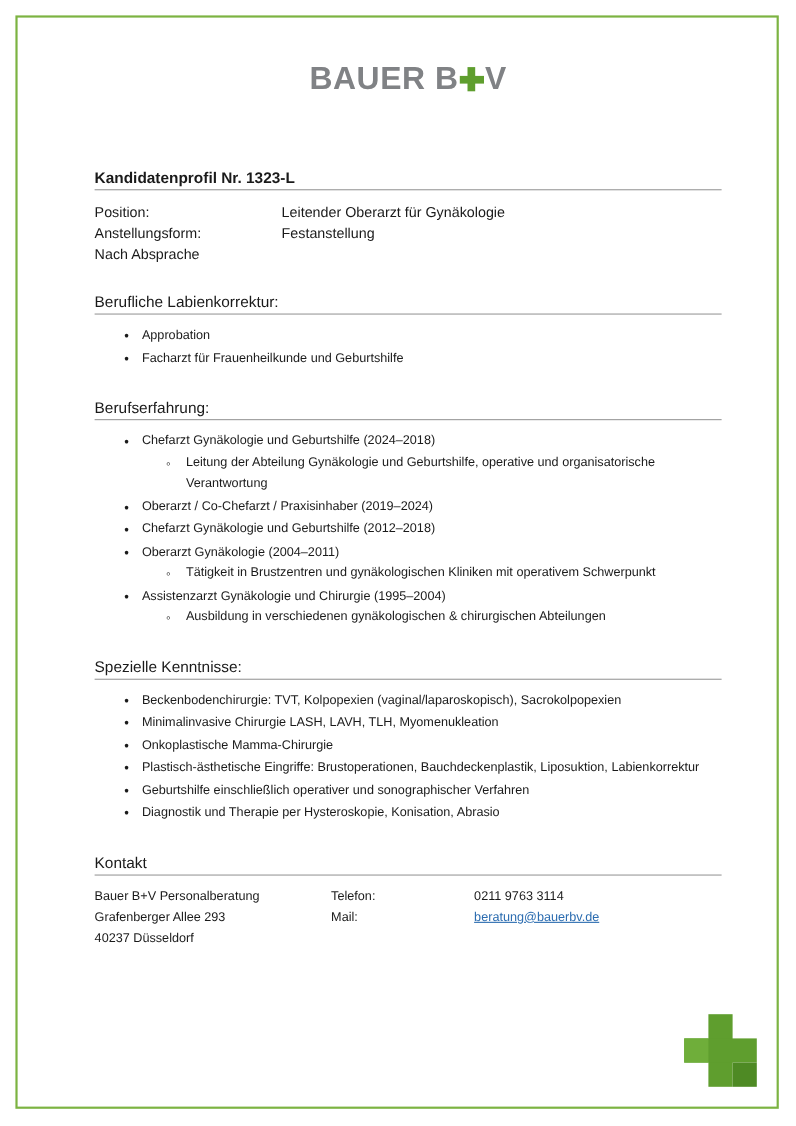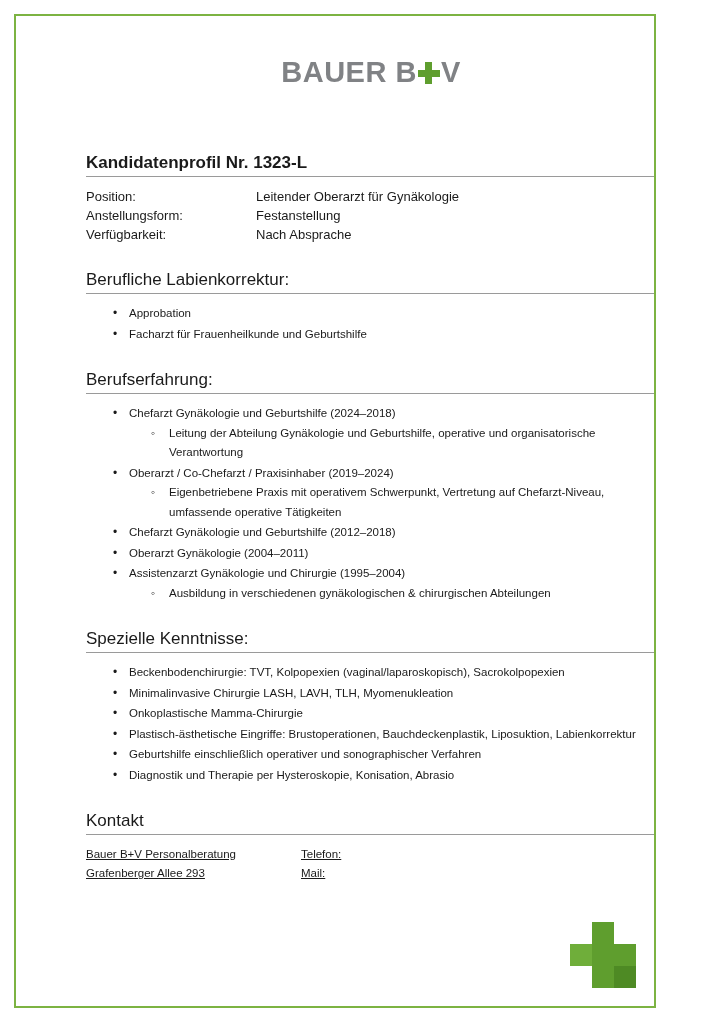--- a/index.html
+++ b/index.html
@@ -12,21 +12,21 @@
     height: 1024px;
     font-family: "Liberation Sans", sans-serif;
     color: #1a1a1a;
     position: relative;
     overflow: hidden;
   }
   .page {
     position: absolute;
     left: 14px;
     top: 14px;
-    width: 642px;
+    width: 694px;
     height: 994px;
     border: 2px solid #7cb342;
     box-sizing: border-box;
     background: #fff;
     overflow: hidden;
   }
   .inner {
     position: absolute;
     left: 70px;
     top: 0;
@@ -63,21 +63,21 @@
   }
   .logo .plus::before {
     left: 7.5px; top: 0; width: 7px; height: 22px;
   }
   .logo .plus::after {
     left: 0; top: 7.5px; width: 22px; height: 7px;
   }
 
   
   .section-head {
-    font-size: 17px;
+    font-size: 14px;
     padding-bottom: 3px;
     border-bottom: 1px solid #9a9a9a;
     margin-bottom: 10px;
   }
   .section-head.bold { font-weight: bold; }
 
   .block { margin-top: 26px; }
 
   .kv-row {
     display: flex;
@@ -123,21 +123,20 @@
     left: 22px;
     top: 0;
     font-size: 12px;
   }
 
   
   .contact-grid {
     display: flex;
     font-size: 11.5px;
     line-height: 19px;
-    text-decoration: underline;
   }
   .contact-left { width: 215px; flex: none; }
   .contact-mid { width: 130px; flex: none; }
   .contact-right { flex: 1; }
   .mail-link {
     color: #2b6cb0;
     text-decoration: underline;
   }
 
   
@@ -179,21 +178,20 @@
 
       <div class="kv-row">
         <div class="kv-label">Position:</div>
         <div class="kv-val">Leitender Oberarzt für Gynäkologie</div>
       </div>
       <div class="kv-row">
         <div class="kv-label">Anstellungsform:</div>
         <div class="kv-val">Festanstellung</div>
       </div>
       <div class="kv-row">
-        <div class="kv-label">Verfügbarkeit:</div>
         <div class="kv-val">Nach Absprache</div>
       </div>
     </div>
 
     <div class="block">
       <div class="section-head">Berufliche Labienkorrektur:</div>
       <ul class="l1">
         <li>Approbation</li>
         <li>Facharzt für Frauenheilkunde und Geburtshilfe</li>
       </ul>
@@ -203,29 +201,29 @@
       <div class="section-head">Berufserfahrung:</div>
       <ul class="l1">
         <li>
           <span>Chefarzt Gynäkologie und Geburtshilfe (2024–2018)</span>
           <ul class="l2">
             <li>Leitung der Abteilung Gynäkologie und Geburtshilfe, operative und organisatorische Verantwortung</li>
           </ul>
         </li>
         <li>
           <span>Oberarzt / Co-Chefarzt / Praxisinhaber (2019–2024)</span>
+        </li>
+        <li>
+          <span>Chefarzt Gynäkologie und Geburtshilfe (2012–2018)</span>
+        </li>
+        <li>
+          <span>Oberarzt Gynäkologie (2004–2011)</span>
           <ul class="l2">
-            <li>Eigenbetriebene Praxis mit operativem Schwerpunkt, Vertretung auf Chefarzt-Niveau, umfassende operative Tätigkeiten</li>
+            <li>Tätigkeit in Brustzentren und gynäkologischen Kliniken mit operativem Schwerpunkt</li>
           </ul>
-        </li>
-        <li>
-          <span>Chefarzt Gynäkologie und Geburtshilfe (2012–2018)</span>
-        </li>
-        <li>
-          <span>Oberarzt Gynäkologie (2004–2011)</span>
         </li>
         <li>
           <span>Assistenzarzt Gynäkologie und Chirurgie (1995–2004)</span>
           <ul class="l2">
             <li>Ausbildung in verschiedenen gynäkologischen &amp; chirurgischen Abteilungen</li>
           </ul>
         </li>
       </ul>
     </div>
 
@@ -240,24 +238,29 @@
         <li>Diagnostik und Therapie per Hysteroskopie, Konisation, Abrasio</li>
       </ul>
     </div>
 
     <div class="block">
       <div class="section-head">Kontakt</div>
       <div class="contact-grid">
         <div class="contact-left">
           <div>Bauer B+V Personalberatung</div>
           <div>Grafenberger Allee 293</div>
+          <div>40237 Düsseldorf</div>
         </div>
         <div class="contact-mid">
           <div>Telefon:</div>
           <div>Mail:</div>
+        </div>
+        <div class="contact-right">
+          <div>0211 9763 3114</div>
+          <div><a class="mail-link" href="#">beratung@bauerbv.de</a></div>
         </div>
       </div>
     </div>
 
   </div>
 
   <div class="corner-cross">
     <div class="v"></div>
     <div class="h"></div>
     <div class="lt"></div>

